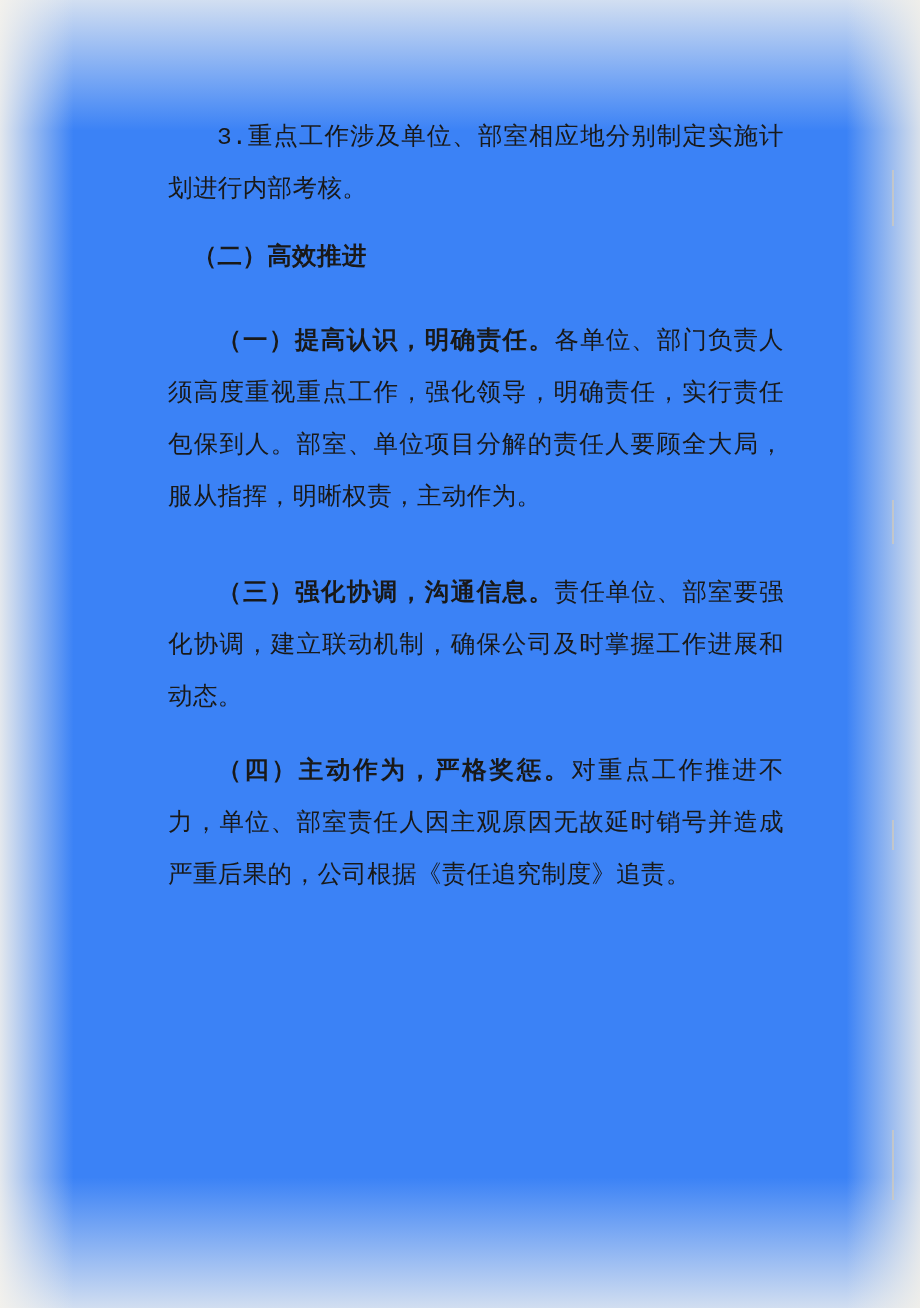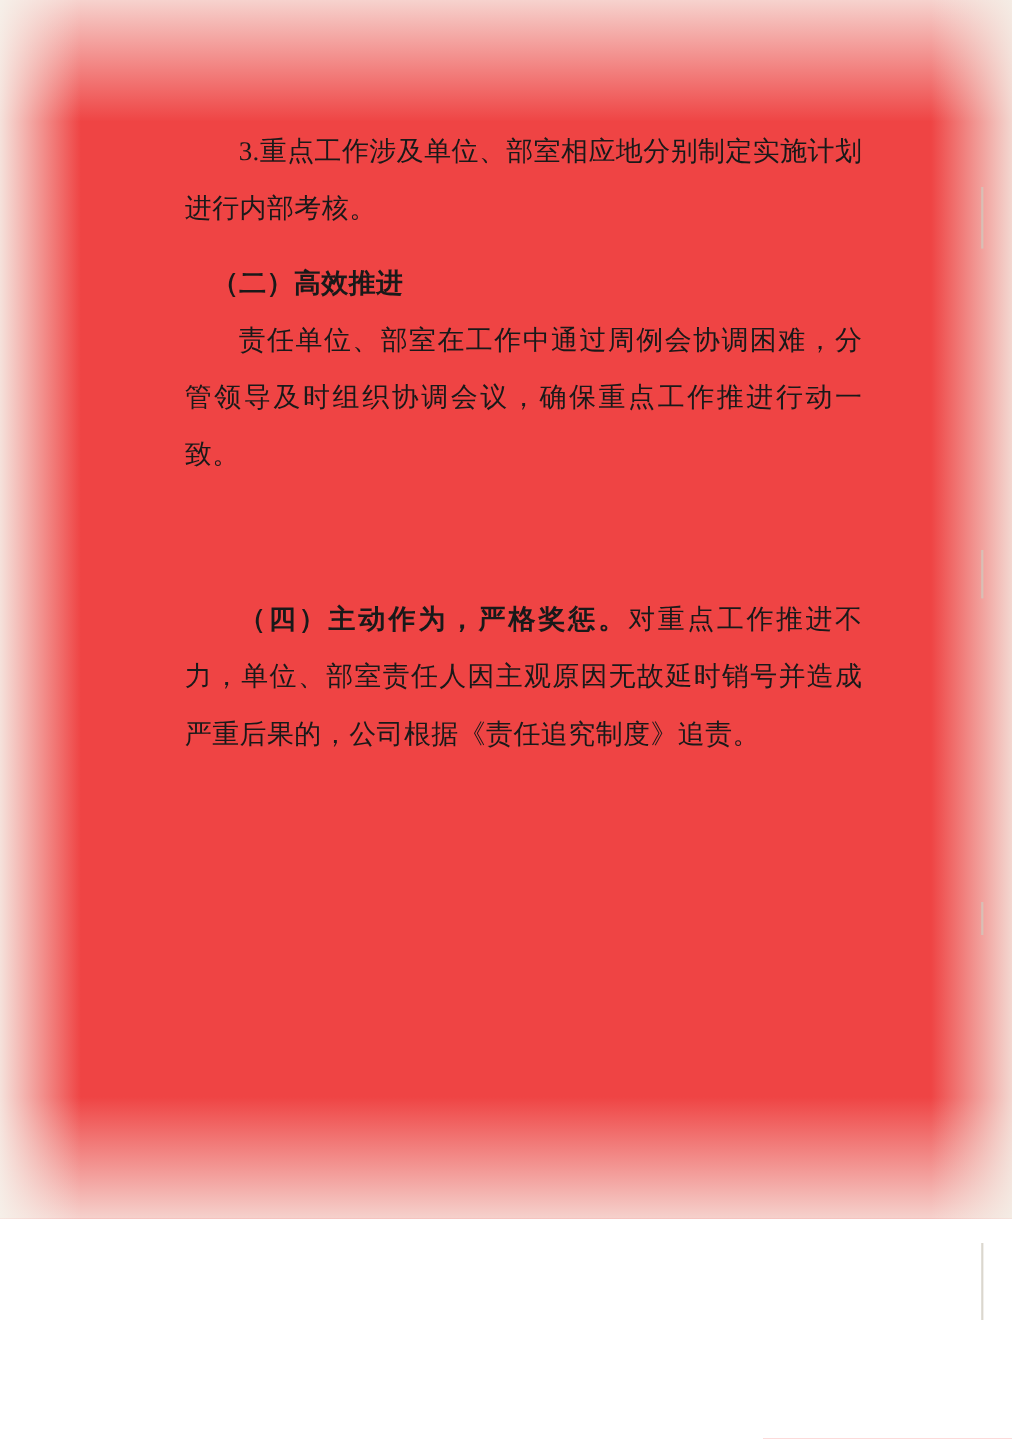--- a/index.html
+++ b/index.html
@@ -9,23 +9,24 @@
   body {
     width: 920px;
     height: 1308px;
     background: #ffffff;
     font-family: "Liberation Serif", "DejaVu Serif", serif;
     overflow: hidden;
   }
   .page {
     position: relative;
     width: 920px;
-    height: 1108px;
-    background: #ef4444;
+    height: 1308px;
+    background: #3b82f6;
     box-sizing: border-box;
+    font-family: Liberation Mono, monospace;
   }
   
   .paper-tint {
     position: absolute;
     inset: 0;
     background:
       linear-gradient(90deg, rgba(246,243,236,0.9) 0%, rgba(255,255,255,0) 8%, rgba(255,255,255,0) 92%, rgba(244,241,233,0.85) 100%),
       linear-gradient(180deg, rgba(248,246,240,0.8) 0%, rgba(255,255,255,0) 10%, rgba(255,255,255,0) 90%, rgba(247,245,239,0.8) 100%);
     pointer-events: none;
   }
@@ -84,32 +85,33 @@
   <div class="edge-mark" style="top:1130px;height:70px;"></div>
 
   <div class="content">
 
     <p class="para indent">3.重点工作涉及单位、部室相应地分别制定实施计划进行内部考核。</p>
 
     <div class="gap-sm"></div>
 
     <p class="para heading">（二）高效推进</p>
 
-    <p class="para indent">责任单位、部室在工作中通过周例会协调困难，分管领导及时组织协调会议，确保重点工作推进行动一致。</p>
 
     <div class="gap-sm"></div>
 
 
     <div class="gap-sm"></div>
 
+    <p class="para indent"><span class="subheading-inline">（一）提高认识，明确责任。</span><span>各单位、部门负责人须高度重视重点工作，强化领导，明确责任，实行责任包保到人。部室、单位项目分解的责任人要顾全大局，服从指挥，明晰权责，主动作为。</span></p>
 
     <div class="gap-md"></div>
 
 
     <div class="gap-md"></div>
 
+    <p class="para indent"><span class="subheading-inline">（三）强化协调，沟通信息。</span><span>责任单位、部室要强化协调，建立联动机制，确保公司及时掌握工作进展和动态。</span></p>
 
     <div class="gap-md"></div>
 
     <p class="para indent"><span class="subheading-inline">（四）主动作为，严格奖惩。</span><span>对重点工作推进不力，单位、部室责任人因主观原因无故延时销号并造成严重后果的，公司根据《责任追究制度》追责。</span></p>
 
   </div>
 </div>
 
 </body></html>

